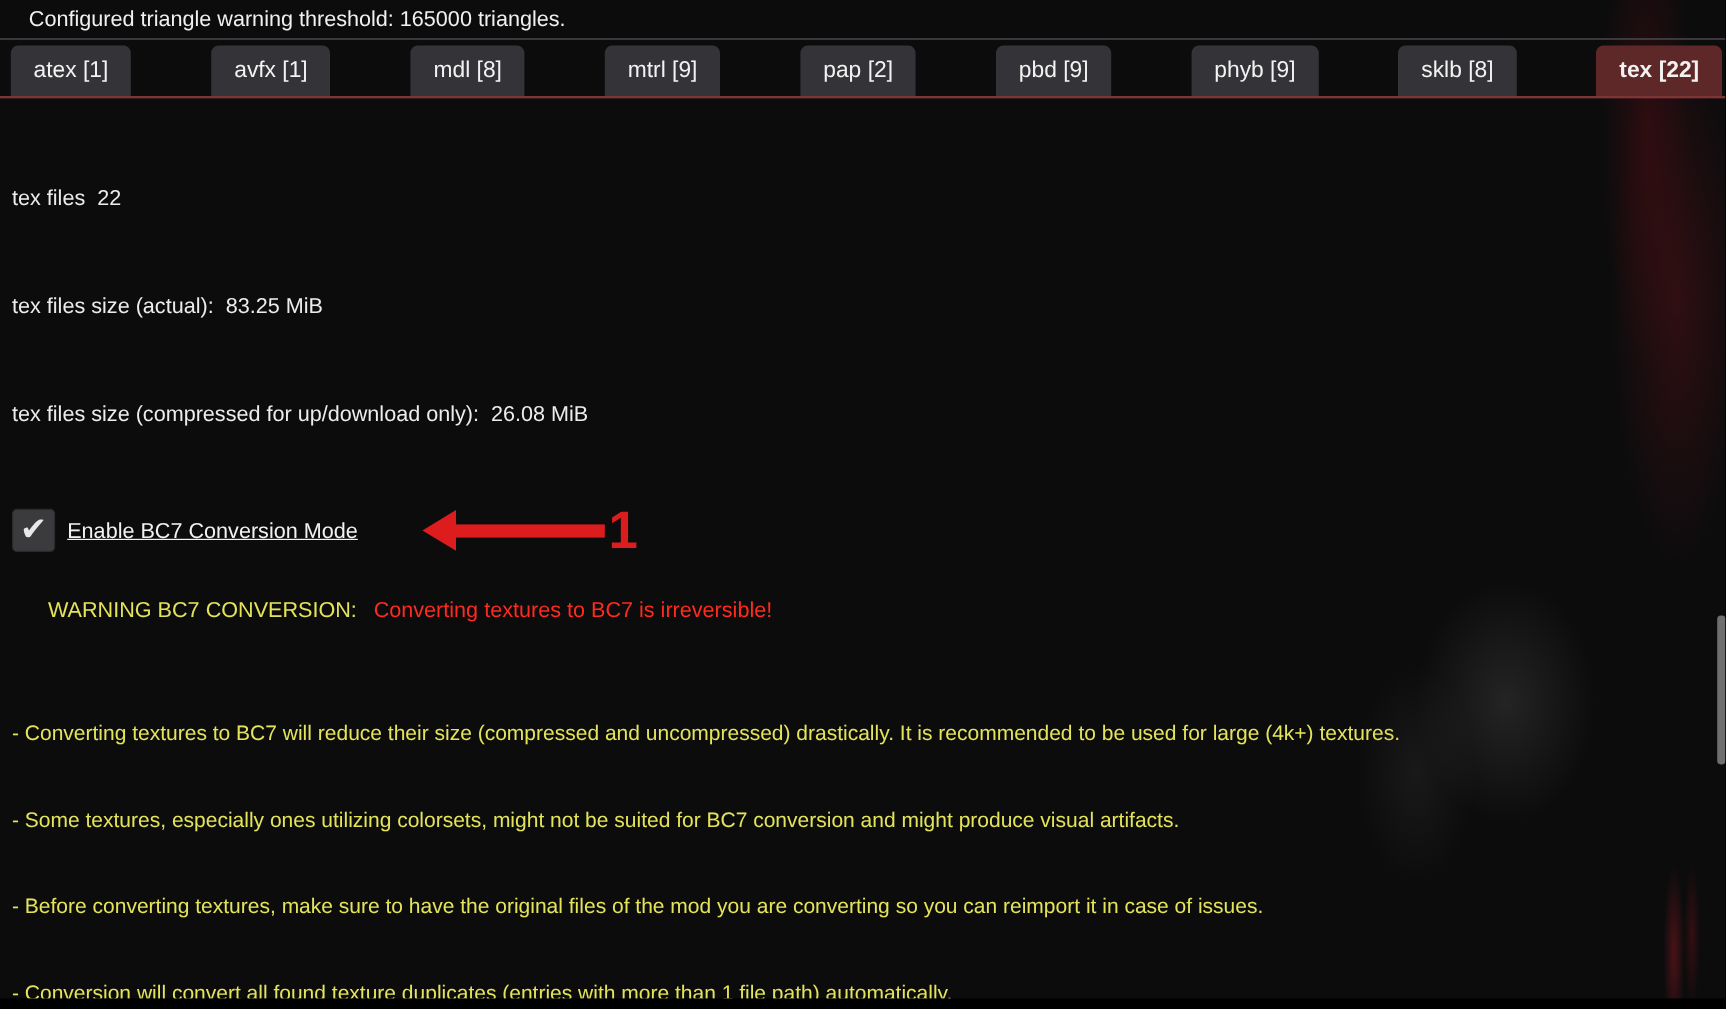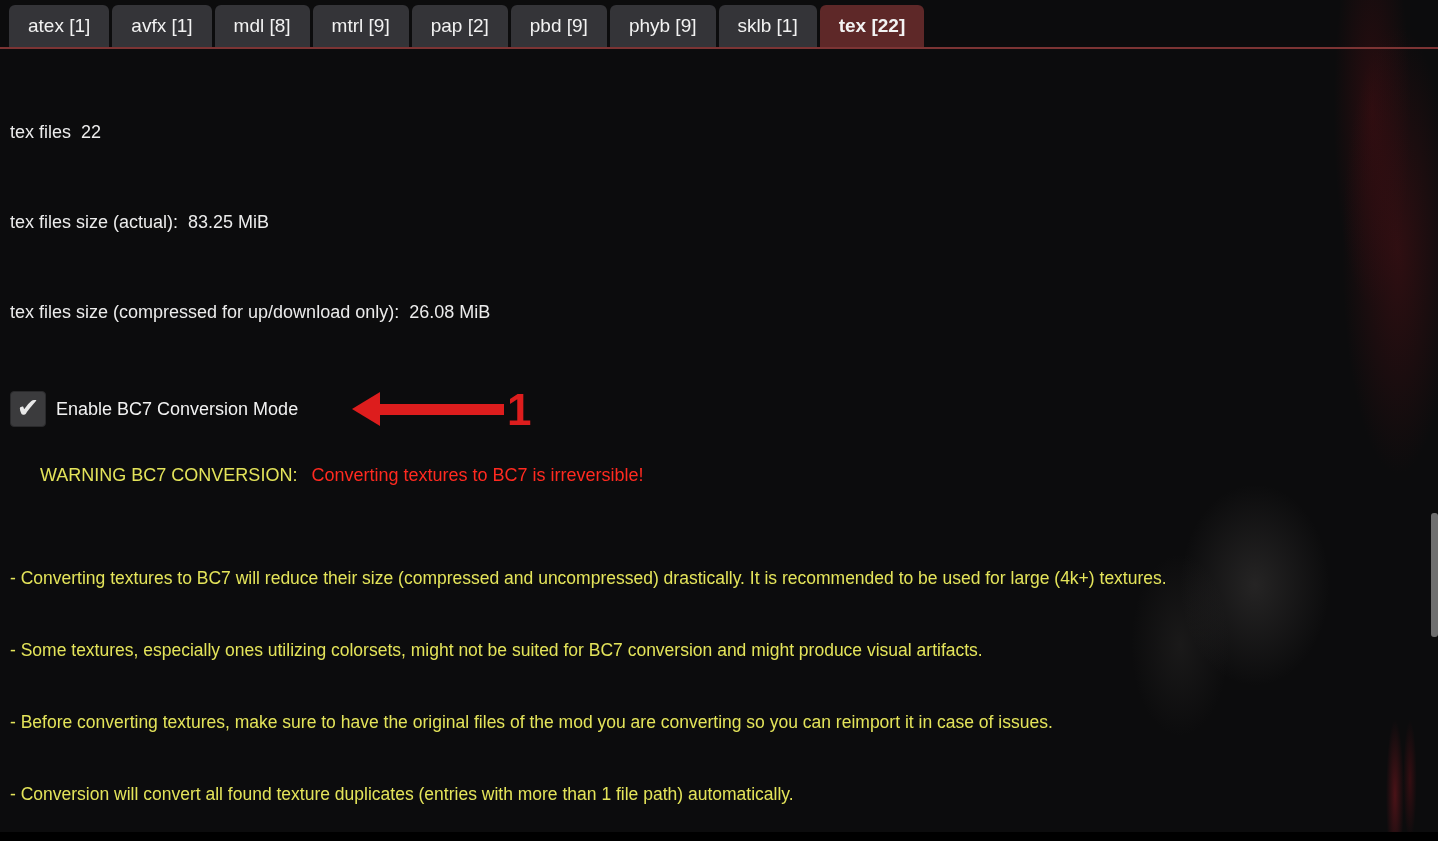--- a/index.html
+++ b/index.html
@@ -12,32 +12,32 @@
       radial-gradient(ellipse 80px 320px at 1398px 250px, rgba(96,18,24,0.42), transparent 70%),
       radial-gradient(ellipse 115px 155px at 1255px 585px, rgba(138,132,128,0.20), transparent 65%),
       radial-gradient(ellipse 70px 130px at 1180px 645px, rgba(112,106,100,0.14), transparent 70%),
       radial-gradient(ellipse 12px 100px at 1395px 795px, rgba(150,26,36,0.45), transparent 75%),
       radial-gradient(ellipse 9px 80px at 1410px 780px, rgba(120,18,26,0.38), transparent 75%);
   }
   
   .topbar { position:relative; height:33px; line-height:32px; padding-left:24px; font-size:18px;
     color:#f0f0f0; border-bottom:1px solid #56565c; white-space:pre; }
   
-  .tabbar { position:relative; padding:5px 0 0 9px; border-bottom:2px solid #7c3434; display:flex; }
+  .tabbar { position:relative; padding:5px 0 0 9px; border-bottom:2px solid #7c3434; display:flex;justify-content:space-between; }
   .tab { height:42px; line-height:42px; padding:0 19px; margin-right:3px; background:#343438;
     color:#f2f2f2; font-size:19px; border-radius:6px 6px 0 0; cursor:pointer; white-space:pre; }
   .tab.active { background:#5e2828;font-weight:bold; }
   
   .summary { margin-top:8px; padding-left:10px; font-size:18px; line-height:30px; white-space:pre; }
   
   .bc7row { position:relative; margin-top:3px; height:38px; display:flex; align-items:center; padding-left:10px; }
   .checkbox { width:36px; height:36px; background:#3b3b3d; border:1px solid #2a2a2c; border-radius:4px;
     display:flex; align-items:center; justify-content:center; cursor:pointer; }
   .checkbox .glyph { font-size:27px; color:#e8e8e8; line-height:1; transform:translateY(-1px); }
-  .bc7row .cblabel { margin-left:10px; font-size:18px; color:#f2f2f2; }
+  .bc7row .cblabel { margin-left:10px; font-size:18px; color:#f2f2f2;text-decoration:underline; }
   
   .arrow-left { position:absolute; display:flex; align-items:center; }
   .arrow-left .head { width:0; height:0; border-top:17px solid transparent; border-bottom:17px solid transparent;
     border-right:28px solid #dd1d1d; }
   .arrow-left .shaft { height:11px; background:#dd1d1d; }
   .stepnum { position:absolute; color:#dd1d1d; font-weight:bold; font-size:44px; line-height:1; }
   
   .warnblock { margin-top:10px; padding-left:10px; }
   .warn-title { font-size:18px; line-height:25px; white-space:pre; }
   .warn-title .yellow { color:#e4e45a; }
@@ -45,30 +45,31 @@
   .warn-lines { margin-top:5px; font-size:17.5px; line-height:24px; color:#e4e45a; white-space:pre; }
   .scrollthumb { position:absolute; left:1431px; top:513px; width:7px; height:124px; background:#6f6f6f; border-radius:3px; }
   .bottomstrip { position:absolute; left:0; bottom:0; width:1438px; height:9px; background:#000; }
 </style>
 </head>
 <body>
 
 <div class="screen">
   <div class="bg-art"></div>
 
+  <div class="topbar">Configured triangle warning threshold: 165000 triangles.</div>
 
   <div class="tabbar">
       <div class="tab">atex [1]</div>
       <div class="tab">avfx [1]</div>
       <div class="tab">mdl [8]</div>
       <div class="tab">mtrl [9]</div>
       <div class="tab">pap [2]</div>
       <div class="tab">pbd [9]</div>
       <div class="tab">phyb [9]</div>
-      <div class="tab">sklb [1]</div>
+      <div class="tab">sklb [8]</div>
       <div class="tab active">tex [22]</div>
     </div>
 
   <div class="summary">
     <div>tex files  22</div>
     <div>tex files size (actual):  83.25 MiB</div>
     <div>tex files size (compressed for up/download only):  26.08 MiB</div>
   </div>
 
   <div class="bc7row">

